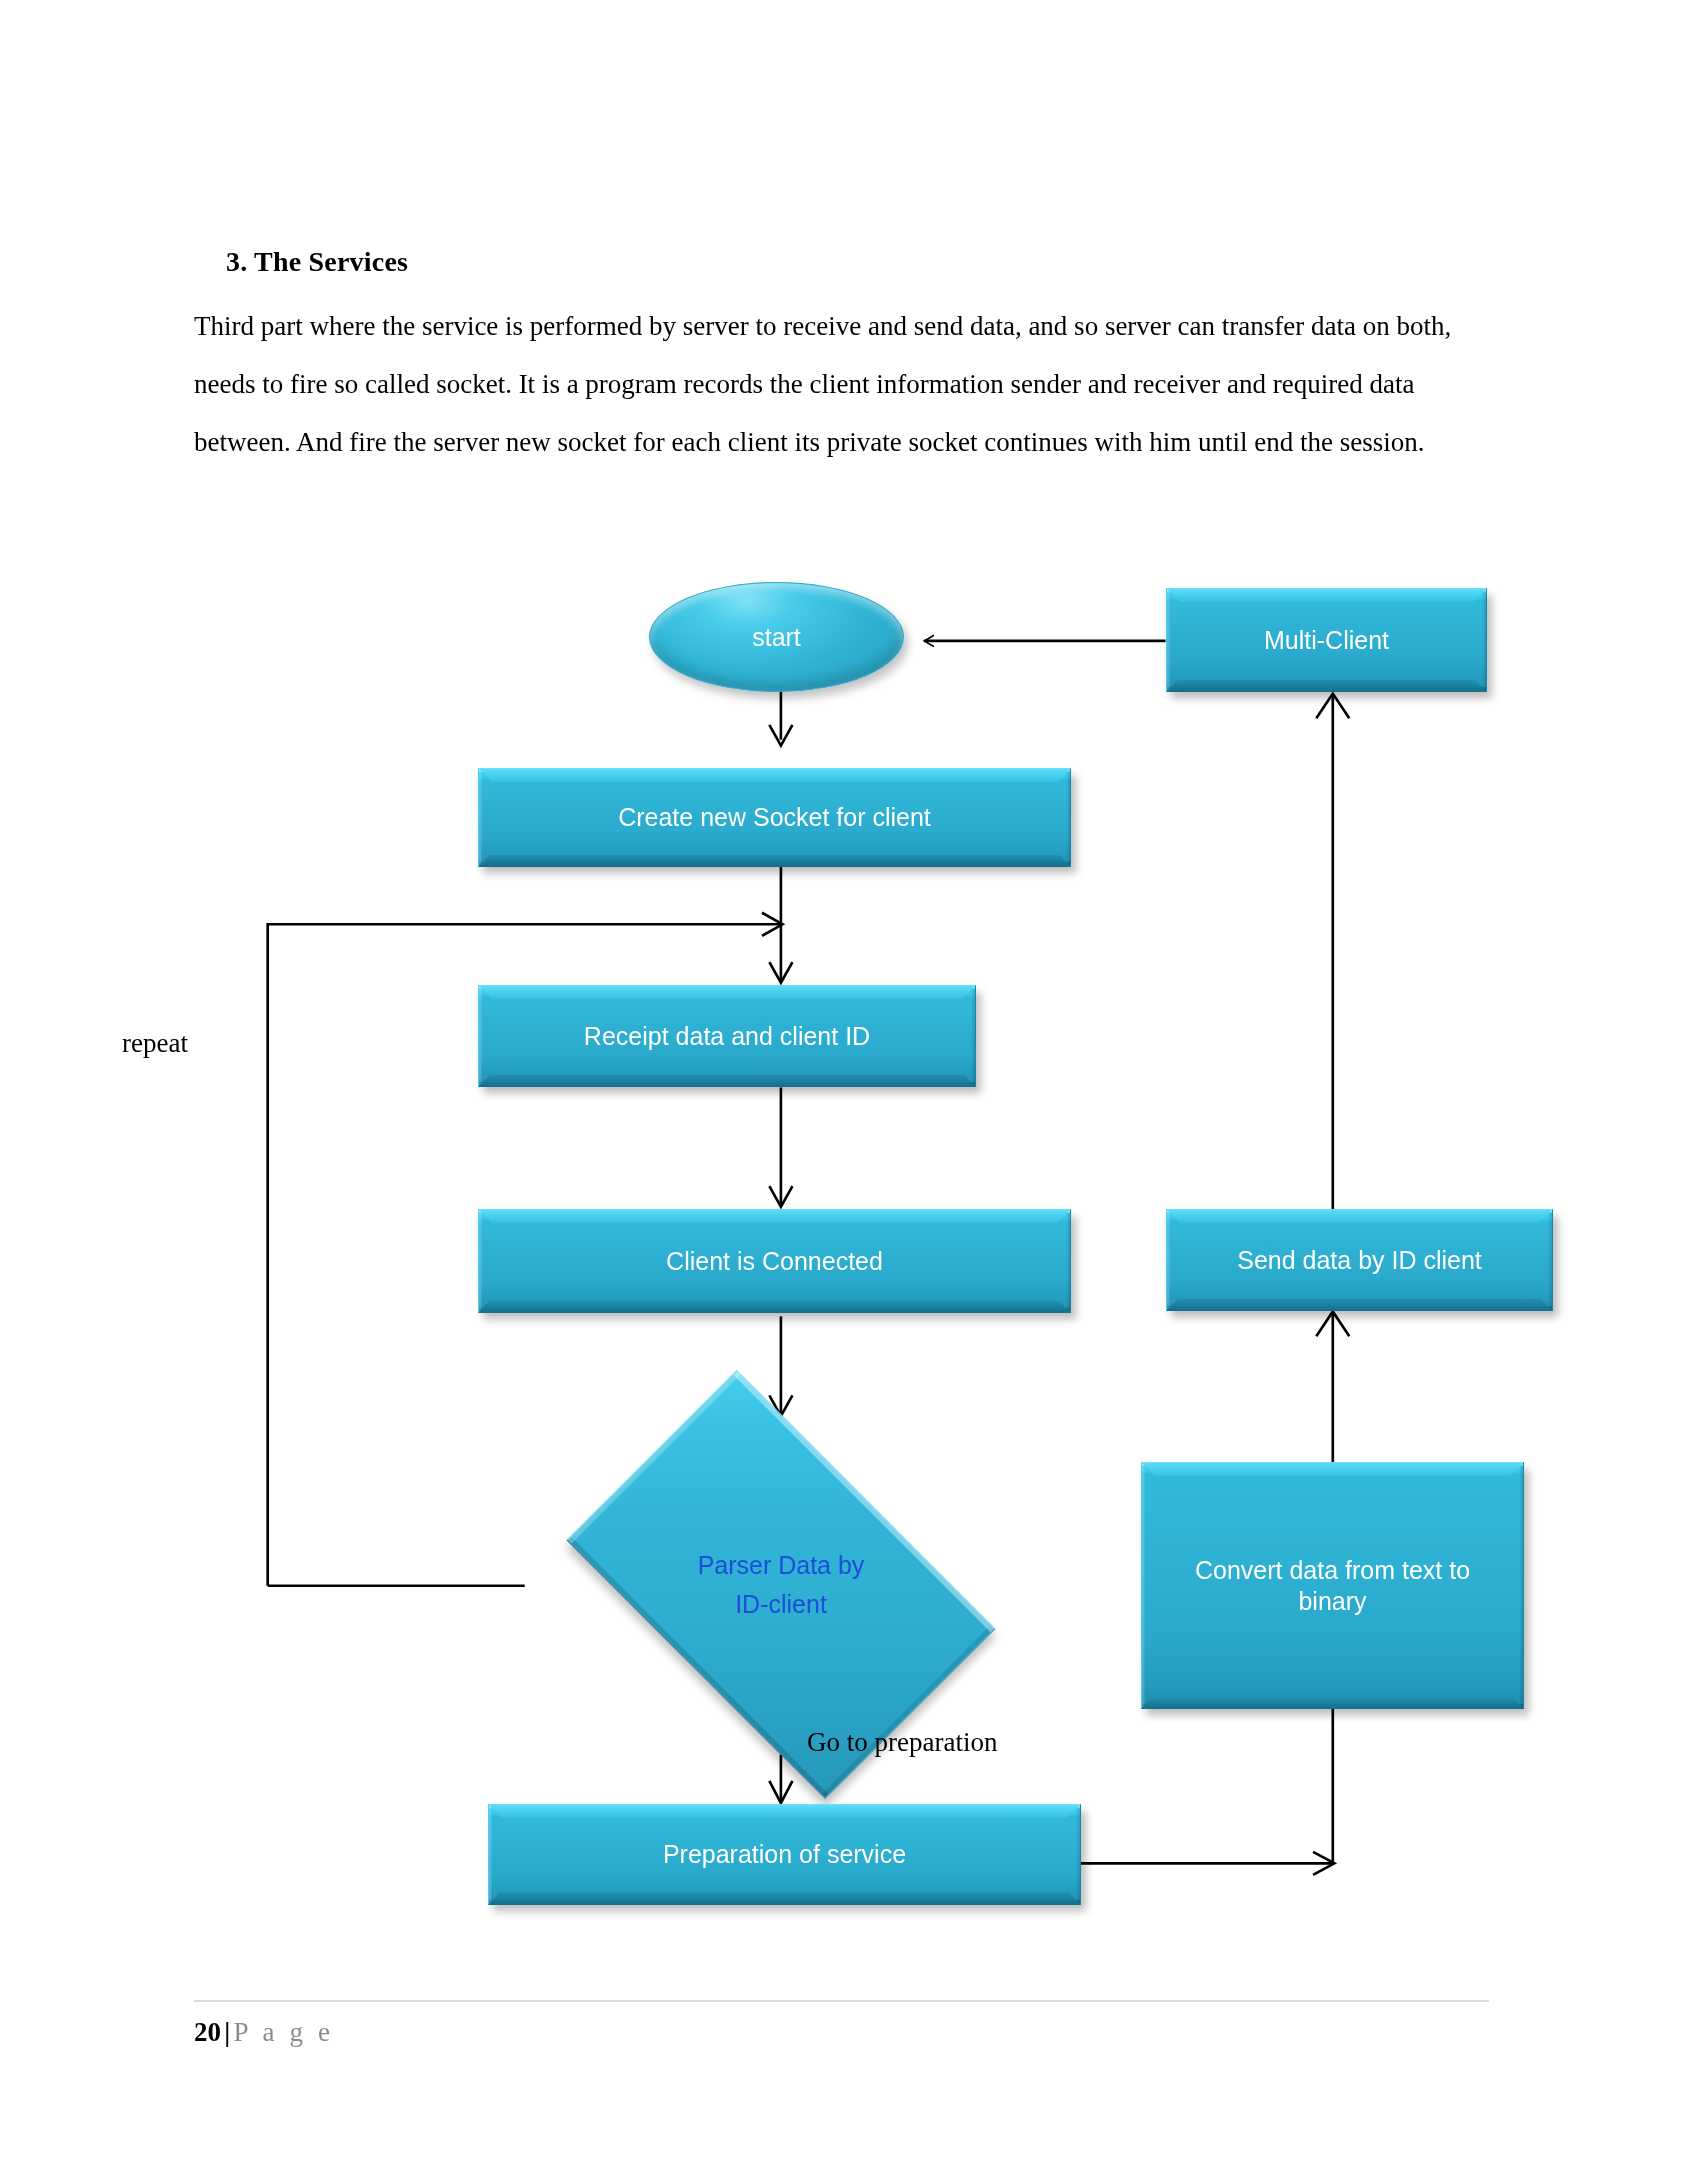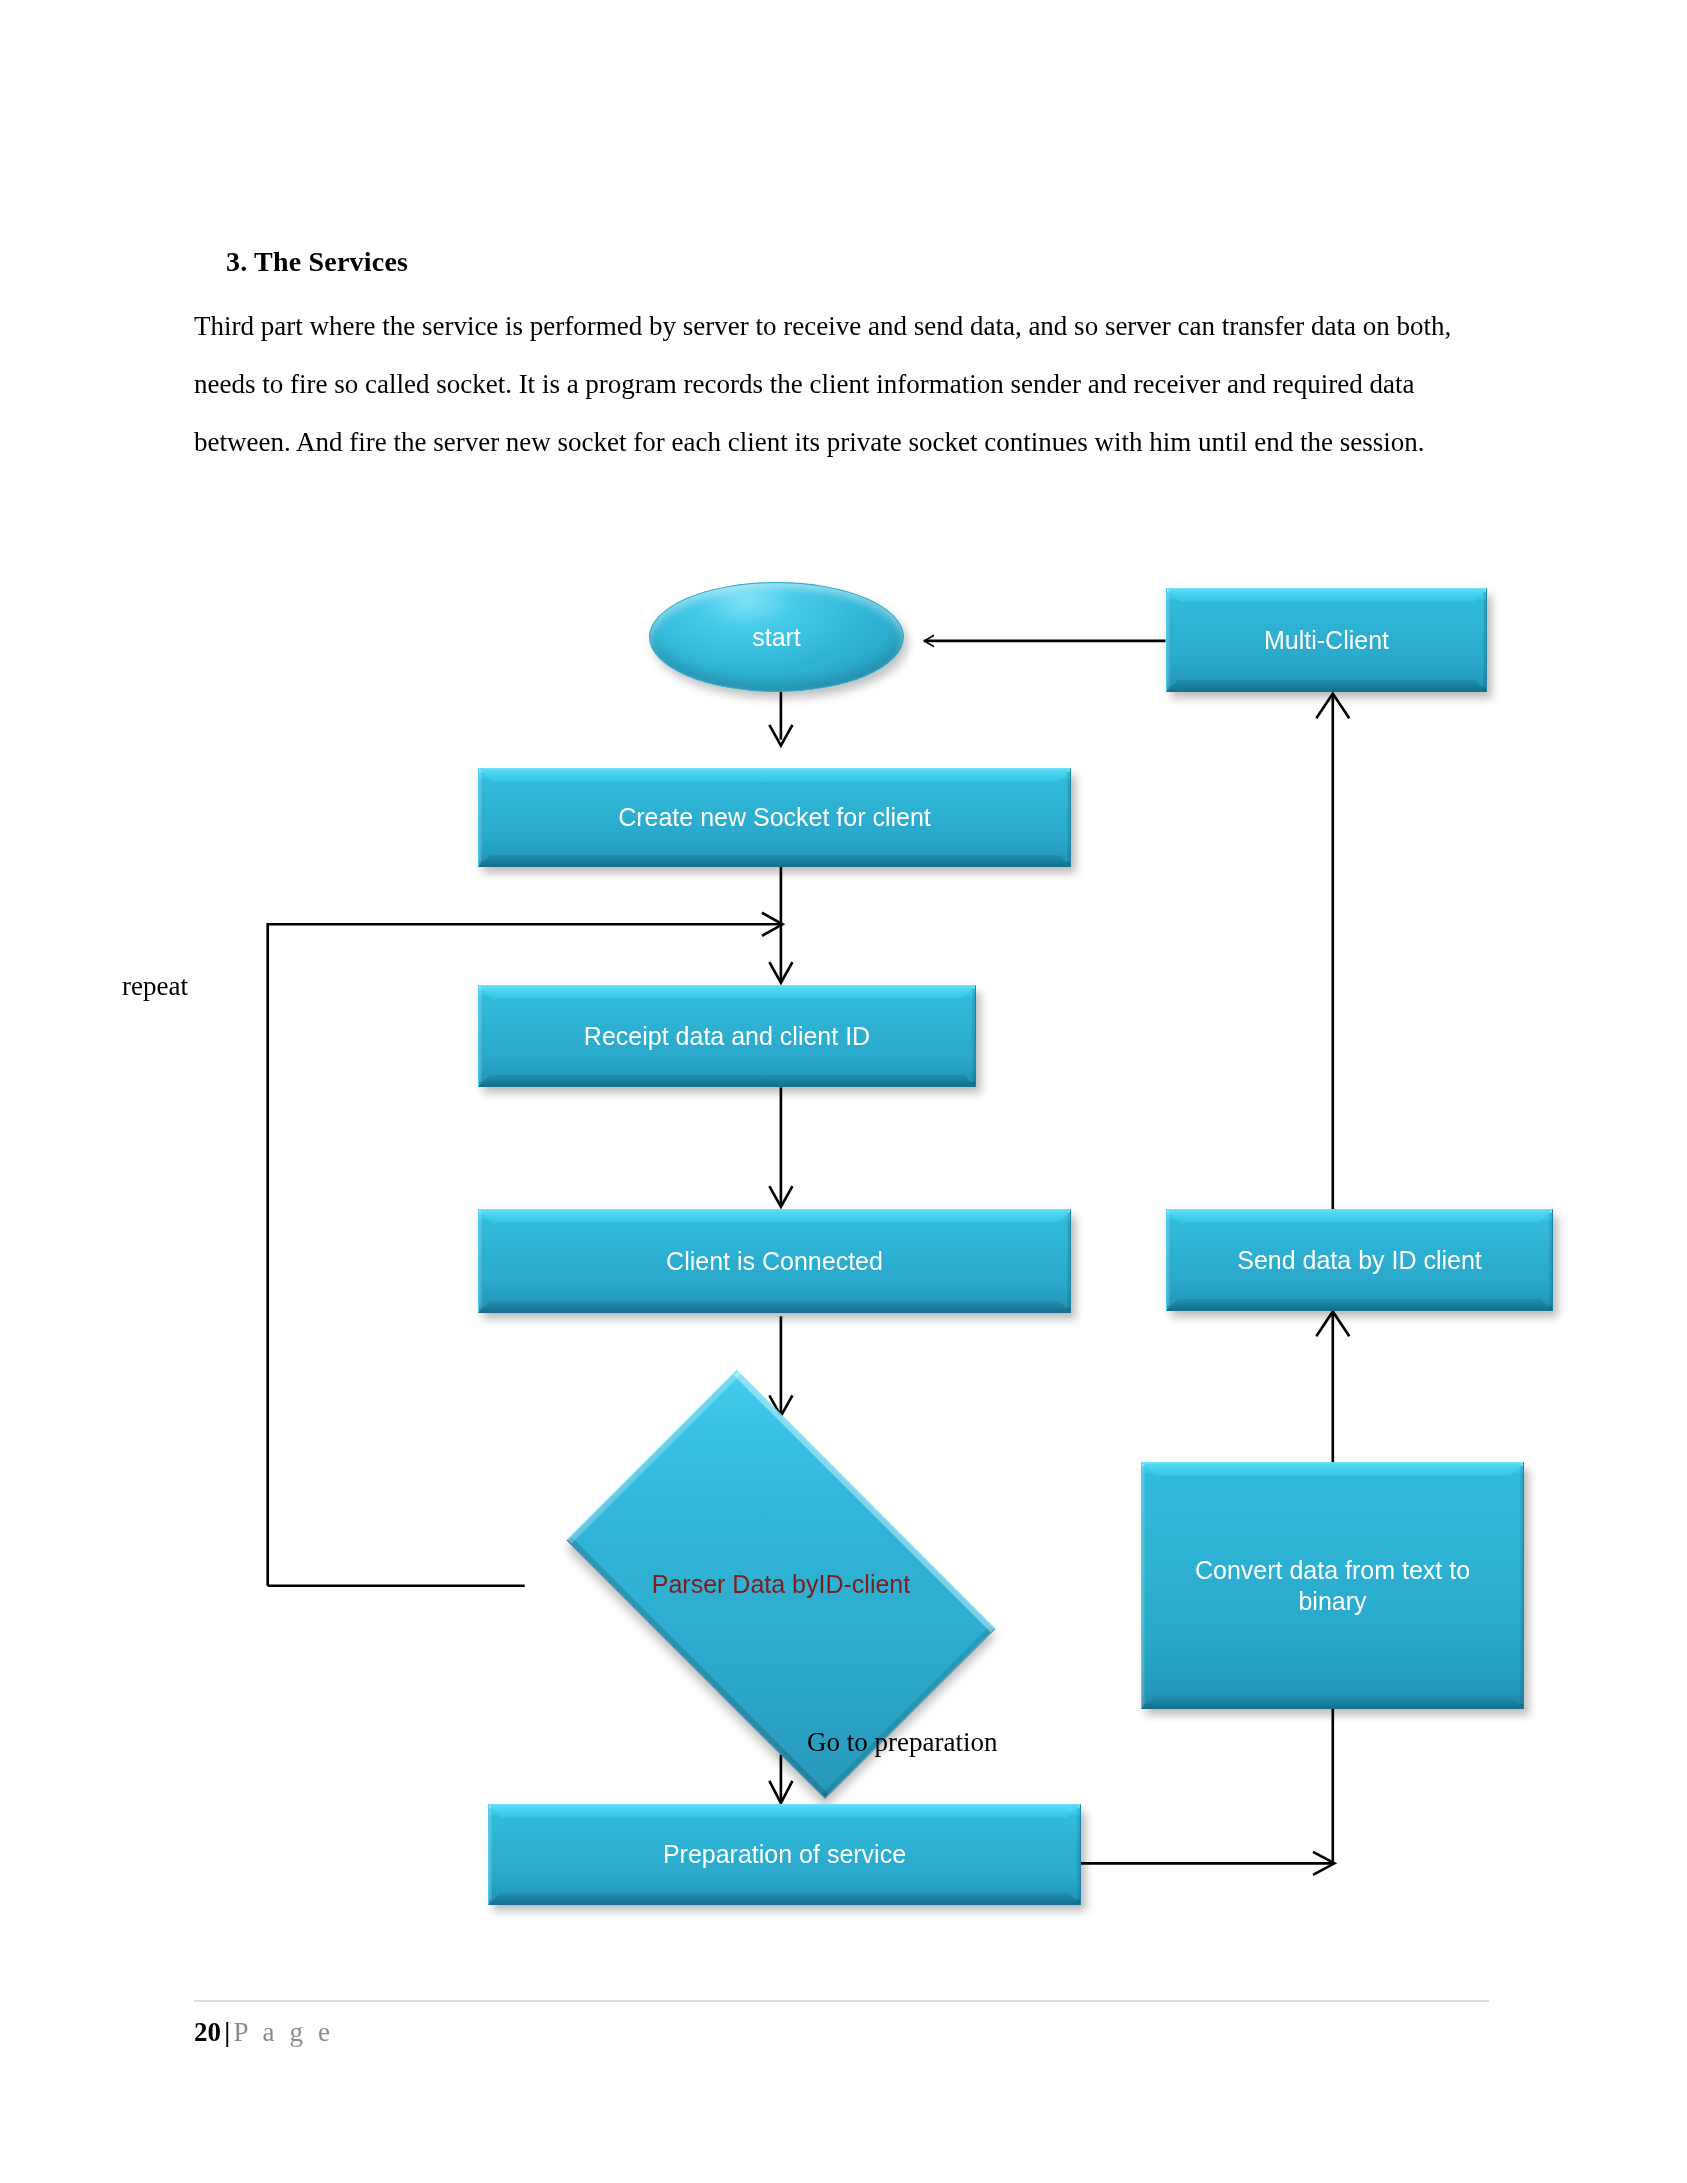--- a/index.html
+++ b/index.html
@@ -144,24 +144,24 @@
       inset 0 5px 0 rgba(255,255,255,0.40),
       inset 5px 0 0 rgba(255,255,255,0.26),
       inset -5px 0 0 rgba(0,0,0,0.10),
       inset 0 -5px 0 rgba(0,0,0,0.14),
       5.8px 5.8px 10px rgba(0,0,0,0.25);
   }
   .diamond-wrap .dmd-text {
     position: absolute;
     inset: 0;
     display: flex;
-    flex-direction: row;
+    flex-direction: column;
     align-items: center;
     justify-content: center;
-    color: #7f1d1d;
+    color: #1d4ed8;
     font-family: "Liberation Sans", sans-serif;
     font-size: 25px;
     line-height: 1.55;
     z-index: 3;
     pointer-events: none;
   }
 
   
   .conn-label {
     position: absolute;
@@ -299,21 +299,21 @@
       <div class="dmd-text">
         <span>Parser Data by</span>
         <span>ID-client</span>
       </div>
     </div>
 
     <div class="shape box" style="left:488px; top:1804px; width:593px; height:101px;">
       <span class="lbl">Preparation of service</span>
     </div>
 
-    <div class="conn-label" style="left:122px; top:971px;">repeat</div>
+    <div class="conn-label" style="left:122px; top:1028px;">repeat</div>
 
     <div class="conn-label" style="left:807px; top:1727px;">Go to preparation</div>
 
   </div>
 
   <div class="footer-rule"></div>
   <div class="footer-text">
     <span class="pg-num">20</span><span class="pg-bar">|</span><span class="pg-word">P a g e</span>
   </div>
 

